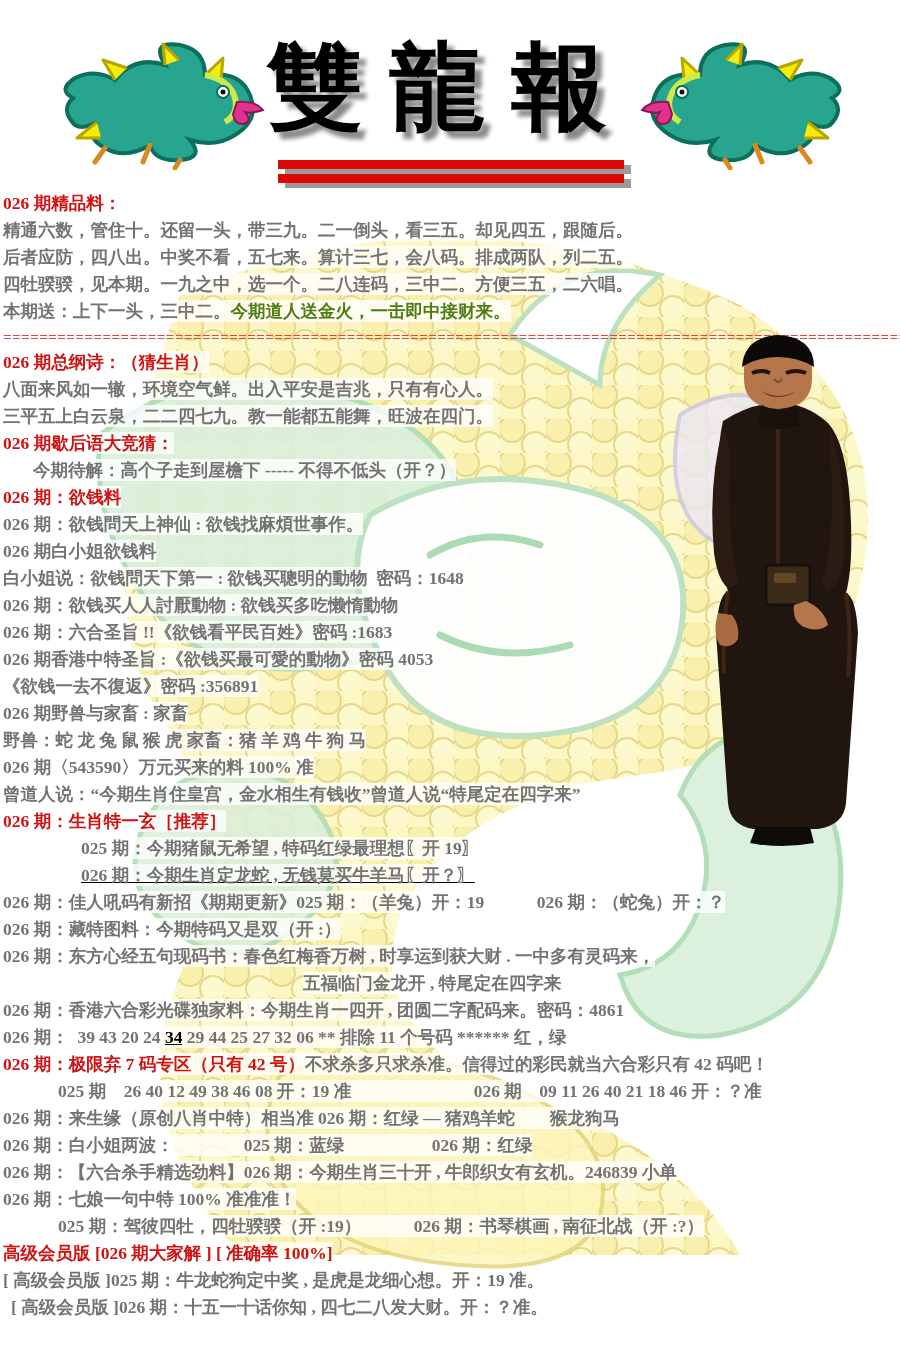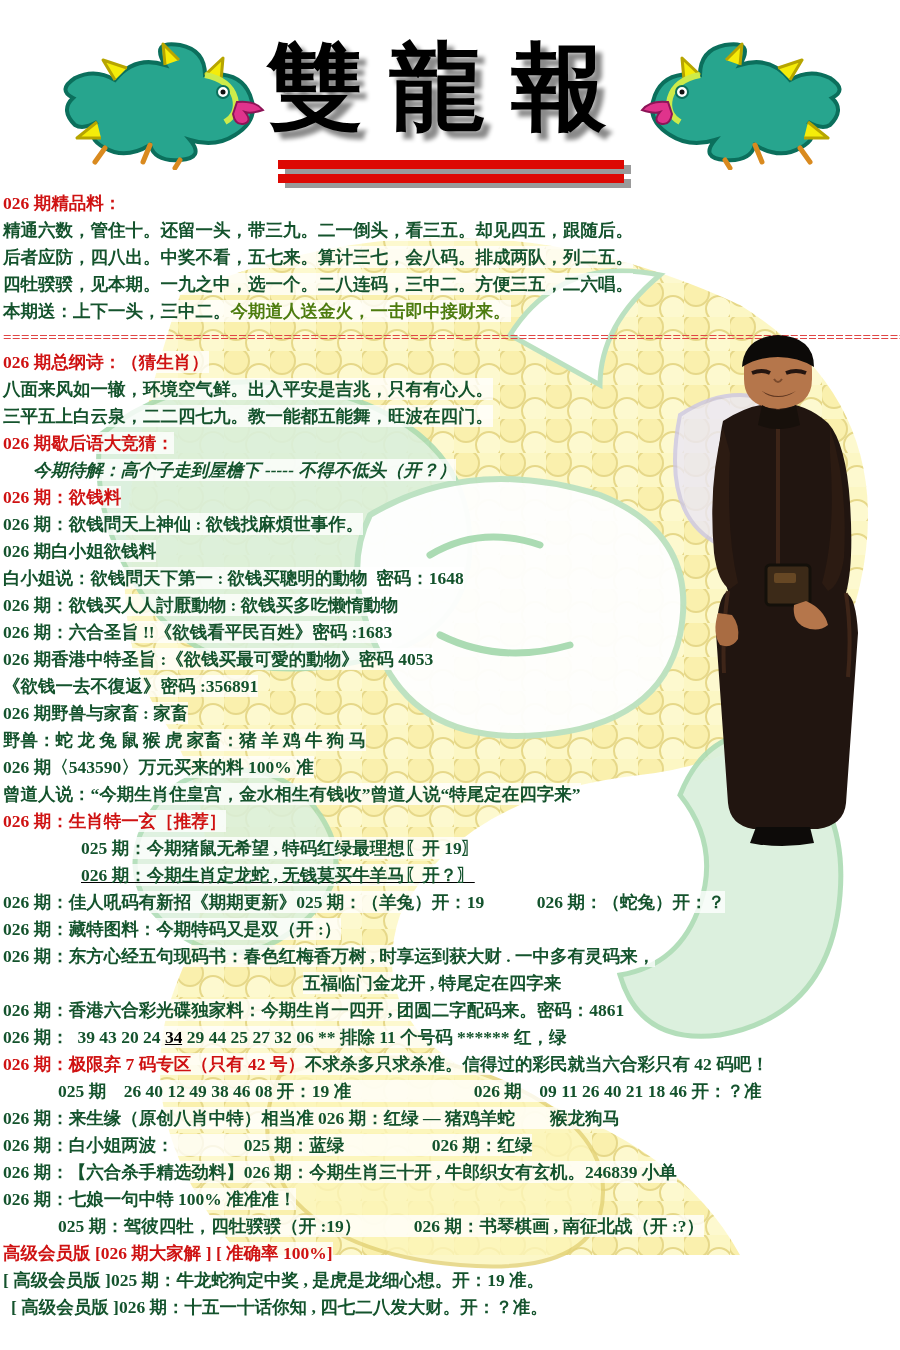--- a/index.html
+++ b/index.html
@@ -25,21 +25,21 @@
   #red-bar-2{top:174px;}
   
   #portrait{position:absolute;left:678px;top:333px;width:205px;height:515px;z-index:3;}
   
   #content{position:absolute;left:3px;top:190px;width:897px;z-index:2;}
   .line{
     height:27px;line-height:27px;font-size:17.5px;font-weight:bold;color:#000;
     white-space:pre;overflow:visible;
   }
   .line .seg{background:rgba(255,255,255,0.78);padding:1px 0;}
-  .seg.black{color:#14532d;}
+  .seg.black{color:#737373;}
   .seg.red{color:#cf1212;}
   .seg.blue{color:#4d7c0f;}
   .seg.u{text-decoration:underline;}
   .line.sep{font-size:15px;letter-spacing:.5px;height:24px;line-height:24px;}
   .line.sep .seg{color:#e04545;background:transparent;}
 </style>
 </head>
 <body>
 
 <svg id="watermark" viewBox="0 0 860 1060" xmlns="http://www.w3.org/2000/svg">
@@ -116,21 +116,21 @@
     <div class="line"><span class="seg red">026 期精品料：</span></div>
     <div class="line"><span class="seg black">精通六数，管住十。还留一头，带三九。二一倒头，看三五。却见四五，跟随后。</span></div>
     <div class="line"><span class="seg black">后者应防，四八出。中奖不看，五七来。算计三七，会八码。排成两队，列二五。</span></div>
     <div class="line"><span class="seg black">四牡骙骙，见本期。一九之中，选一个。二八连码，三中二。方便三五，二六唱。</span></div>
     <div class="line"><span class="seg black">本期送：上下一头，三中二。</span><span class="seg blue">今期道人送金火，一击即中接财来。</span></div>
     <div class="line sep"><span class="seg red">========================================================================================================================</span></div>
     <div class="line"><span class="seg red">026 期总纲诗：（猜生肖）</span></div>
     <div class="line"><span class="seg black">八面来风如一辙，环境空气鲜。出入平安是吉兆，只有有心人。</span></div>
     <div class="line"><span class="seg black">三平五上白云泉，二二四七九。教一能都五能舞，旺波在四门。</span></div>
     <div class="line"><span class="seg red">026 期歇后语大竞猜：</span></div>
-    <div class="line" style="padding-left: 30px; font-style: italic;"><span class="seg black">今期待解：高个子走到屋檐下 ----- 不得不低头（开？）</span></div>
+    <div class="line" style="padding-left: 30px;"><span class="seg black">今期待解：高个子走到屋檐下 ----- 不得不低头（开？）</span></div>
     <div class="line"><span class="seg red">026 期：欲钱料</span></div>
     <div class="line"><span class="seg black">026 期：欲钱問天上神仙 : 欲钱找麻煩世事作。</span></div>
     <div class="line"><span class="seg black">026 期白小姐欲钱料</span></div>
     <div class="line"><span class="seg black">白小姐说：欲钱問天下第一 : 欲钱买聰明的動物  密码：1648</span></div>
     <div class="line"><span class="seg black">026 期：欲钱买人人討厭動物 : 欲钱买多吃懒惰動物</span></div>
     <div class="line"><span class="seg black">026 期：六合圣旨 !!《欲钱看平民百姓》密码 :1683</span></div>
     <div class="line"><span class="seg black">026 期香港中特圣旨 :《欲钱买最可愛的動物》密码 4053</span></div>
     <div class="line"><span class="seg black">《欲钱一去不復返》密码 :356891</span></div>
     <div class="line"><span class="seg black">026 期野兽与家畜 : 家畜</span></div>
     <div class="line"><span class="seg black">野兽：蛇 龙 兔 鼠 猴 虎 家畜：猪 羊 鸡 牛 狗 马</span></div>

